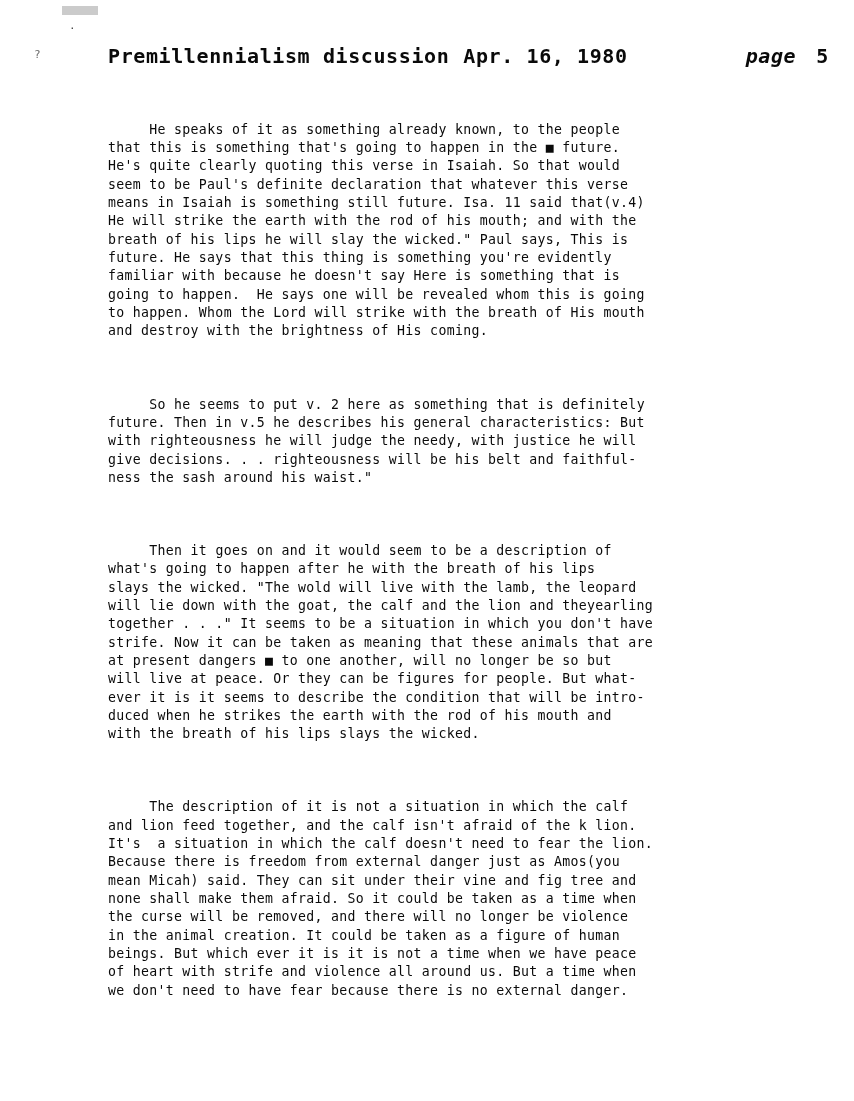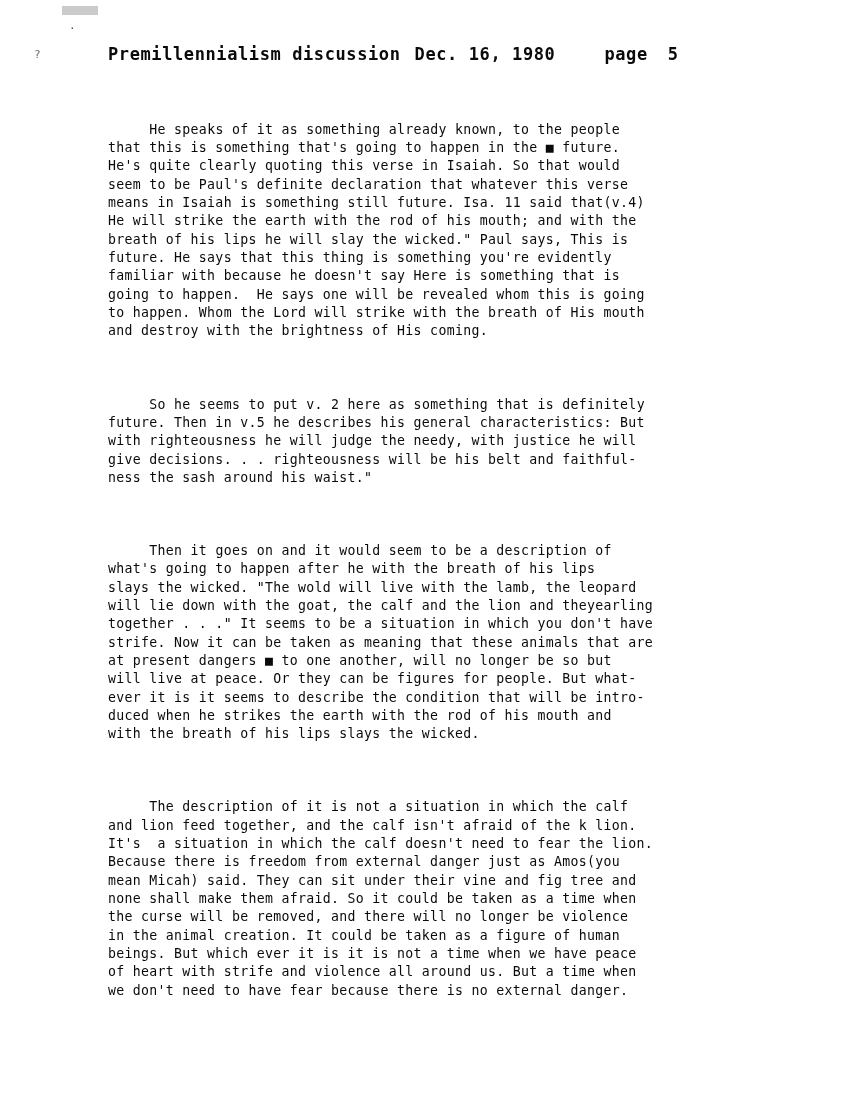--- a/index.html
+++ b/index.html
@@ -42,37 +42,38 @@
     top: 48px;
     left: 34px;
     font-size: 11px;
     color: #6a6a6a;
   }
   .header {
     position: absolute;
     top: 44px;
     left: 108px;
     right: 60px;
-    font-size: 17px;
+    font-size: 20px;
     font-weight: bold;
     letter-spacing: 0.6px;
     white-space: nowrap;
     display: flex;
     align-items: baseline;
   }
   .header .title {
     letter-spacing: 0.6px;
   }
   .header .date {
     margin-left: 14px;
     letter-spacing: 0.6px;
   }
   .header .pagelabel {
-    margin-left: 49px;
+    margin-left: 118px;
     letter-spacing: 0.6px;
+    font-style: italic;
   }
   .header .pagenum {
     margin-left: 20px;
   }
   .body-text {
     position: absolute;
     top: 84px;
     left: 108px;
     width: 690px;
     font-size: 13.2px;
@@ -93,21 +94,21 @@
 
 <div class="page">
 
   <div class="smudge-top"></div>
 
   <div class="mark-a">·</div>
   <div class="mark-b">?</div>
 
   <div class="header">
     <span class="title">Premillennialism discussion</span>
-    <span class="date">Dec. 16, 1980</span>
+    <span class="date">Apr. 16, 1980</span>
     <span class="pagelabel">page</span>
     <span class="pagenum">5</span>
   </div>
 
   <div class="body-text">
     <p class="para">     He speaks of it as something already known, to the people
 that this is something that's going to happen in the ■ future.
 He's quite clearly quoting this verse in Isaiah. So that would
 seem to be Paul's definite declaration that whatever this verse
 means in Isaiah is something still future. Isa. 11 said that(v.4)

